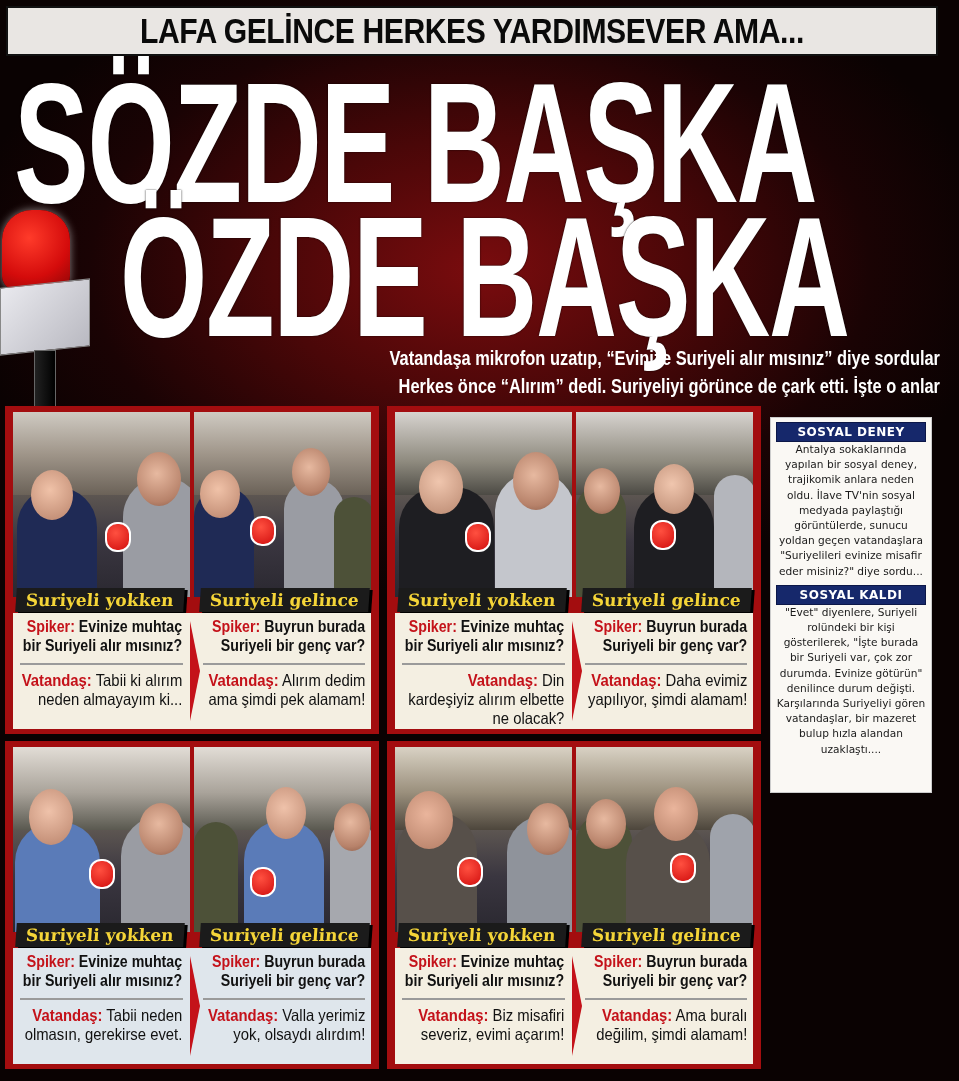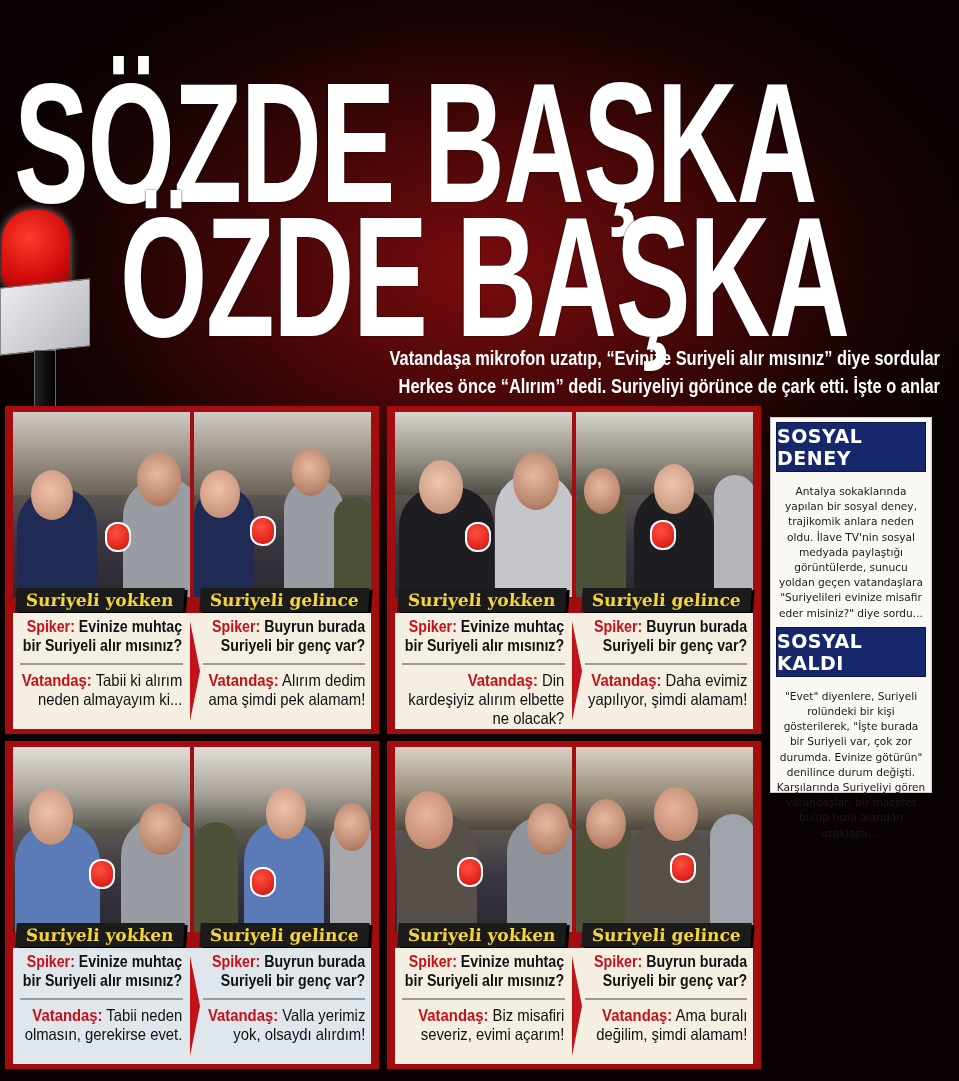--- a/index.html
+++ b/index.html
@@ -136,34 +136,37 @@
   }
 
   
   .sidebar {
     position: absolute; left: 770px; top: 417px; width: 162px; height: 376px;
     background: #faf8f4; border: 1px solid #ccc;
     padding: 4px 5px;
   }
   .sidebar .hdr {
     background: #16286b; color: #fff; font-weight: 700;
-    font-family: "DejaVu Sans", sans-serif; font-size: 19px;
-    padding: 2px 0; letter-spacing: 0.5px;
+    font-family: "DejaVu Sans", sans-serif; font-size: 12px;
+    text-align: center; padding: 2px 0; letter-spacing: 0.5px;
     border: 1px solid #0c1748;
   }
   .sidebar p {
     font-family: "DejaVu Sans", sans-serif; font-size: 10.6px; line-height: 15.2px;
-    color: #1a1a1a; text-align: center; margin: 12px 0 6px 0;
+    color: #1a1a1a; text-align: center; margin: 0 0 6px 0;
   }
 </style>
 </head>
 <body>
 
 <div class="page">
 
+  <div class="kicker">
+    <span>LAFA GELİNCE HERKES YARDIMSEVER AMA...</span>
+  </div>
 
   <div class="headline">
     <div class="line l1">SÖZDE BAŞKA</div>
     <div class="line l2">ÖZDE BAŞKA</div>
   </div>
 
   <div class="mic">
     <div class="head"></div>
     <div class="box"></div>
     <div class="handle"></div>

